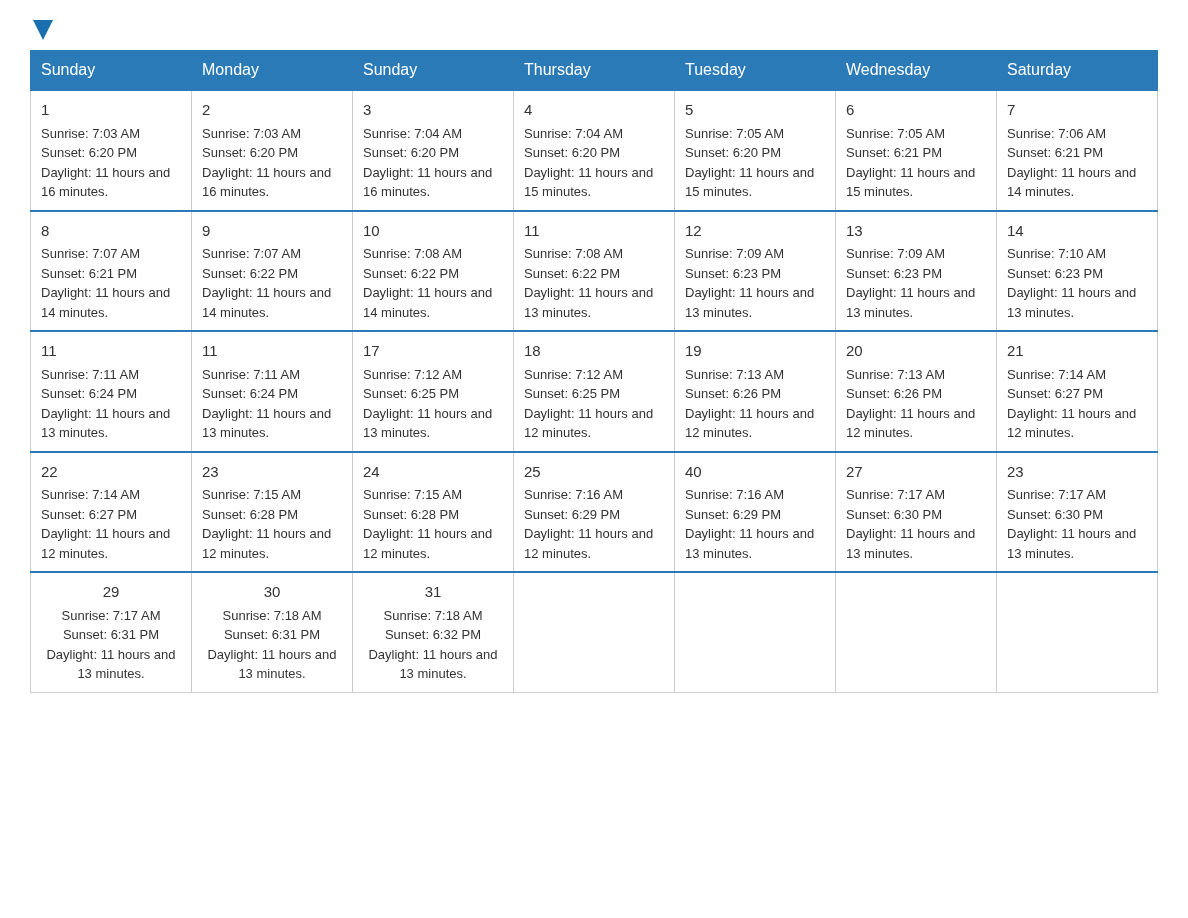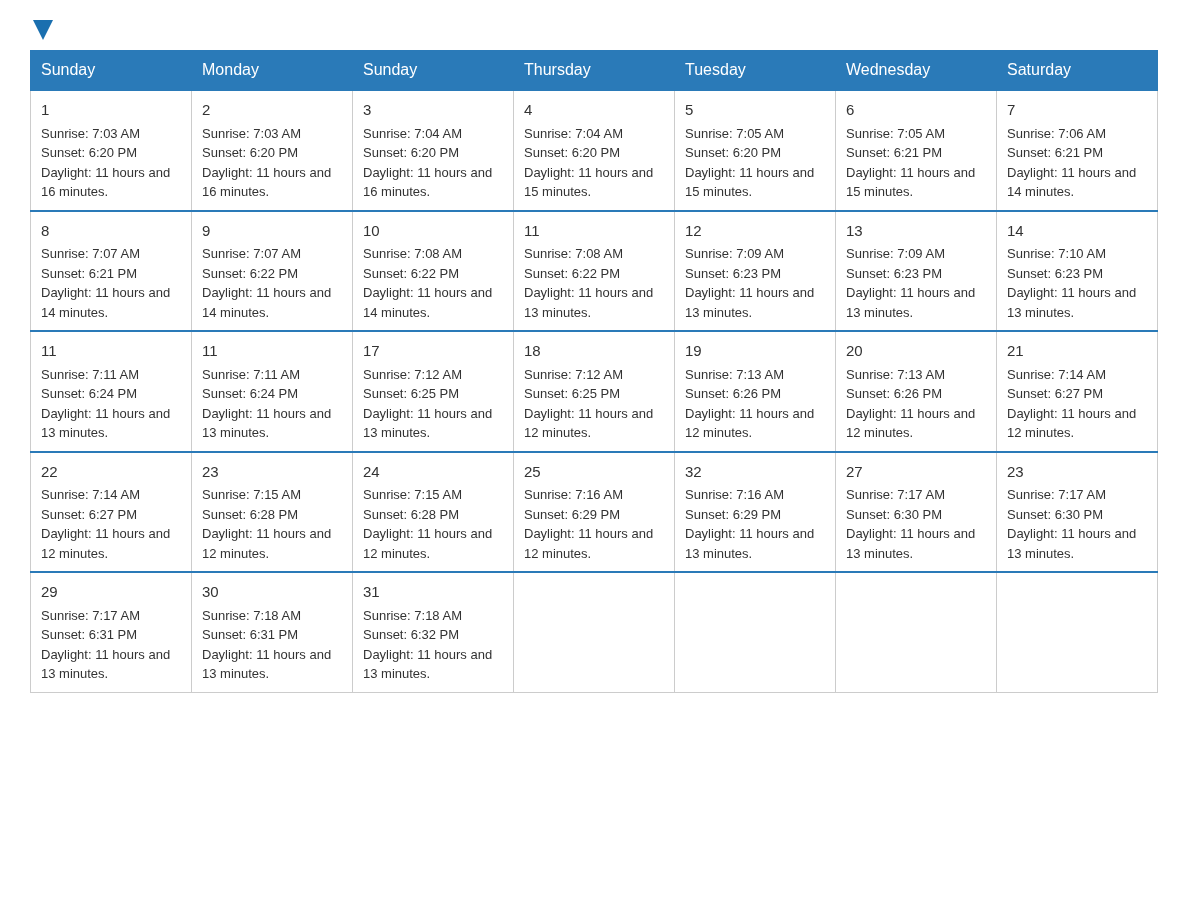--- a/index.html
+++ b/index.html
@@ -80,20 +80,21 @@
       font-size: 15px;
       font-weight: normal;
       display: block;
       margin-bottom: 2px;
     }
     .calendar-table tr {
       border-bottom: 2px solid #2a7ab8;
     }
     .calendar-table tbody tr:last-child {
       border-bottom: none;
+      text-align: center;
     }
     .empty-cell {
       background: #fff;
     }
   </style>
 </head>
 <body>
 
 <div class="header">
   <div class="logo-wrapper">
@@ -153,21 +154,21 @@
         <td><span class="day-number">18</span><span>Sunrise: 7:12 AM</span><br><span>Sunset: 6:25 PM</span><br><span>Daylight: 11 hours and 12 minutes.</span></td>
         <td><span class="day-number">19</span><span>Sunrise: 7:13 AM</span><br><span>Sunset: 6:26 PM</span><br><span>Daylight: 11 hours and 12 minutes.</span></td>
         <td><span class="day-number">20</span><span>Sunrise: 7:13 AM</span><br><span>Sunset: 6:26 PM</span><br><span>Daylight: 11 hours and 12 minutes.</span></td>
         <td><span class="day-number">21</span><span>Sunrise: 7:14 AM</span><br><span>Sunset: 6:27 PM</span><br><span>Daylight: 11 hours and 12 minutes.</span></td>
       </tr>
       <tr>
         <td><span class="day-number">22</span><span>Sunrise: 7:14 AM</span><br><span>Sunset: 6:27 PM</span><br><span>Daylight: 11 hours and 12 minutes.</span></td>
         <td><span class="day-number">23</span><span>Sunrise: 7:15 AM</span><br><span>Sunset: 6:28 PM</span><br><span>Daylight: 11 hours and 12 minutes.</span></td>
         <td><span class="day-number">24</span><span>Sunrise: 7:15 AM</span><br><span>Sunset: 6:28 PM</span><br><span>Daylight: 11 hours and 12 minutes.</span></td>
         <td><span class="day-number">25</span><span>Sunrise: 7:16 AM</span><br><span>Sunset: 6:29 PM</span><br><span>Daylight: 11 hours and 12 minutes.</span></td>
-        <td><span class="day-number">32</span><span>Sunrise: 7:16 AM</span><br><span>Sunset: 6:29 PM</span><br><span>Daylight: 11 hours and 13 minutes.</span></td>
+        <td><span class="day-number">40</span><span>Sunrise: 7:16 AM</span><br><span>Sunset: 6:29 PM</span><br><span>Daylight: 11 hours and 13 minutes.</span></td>
         <td><span class="day-number">27</span><span>Sunrise: 7:17 AM</span><br><span>Sunset: 6:30 PM</span><br><span>Daylight: 11 hours and 13 minutes.</span></td>
         <td><span class="day-number">23</span><span>Sunrise: 7:17 AM</span><br><span>Sunset: 6:30 PM</span><br><span>Daylight: 11 hours and 13 minutes.</span></td>
       </tr>
       <tr>
         <td><span class="day-number">29</span><span>Sunrise: 7:17 AM</span><br><span>Sunset: 6:31 PM</span><br><span>Daylight: 11 hours and 13 minutes.</span></td>
         <td><span class="day-number">30</span><span>Sunrise: 7:18 AM</span><br><span>Sunset: 6:31 PM</span><br><span>Daylight: 11 hours and 13 minutes.</span></td>
         <td><span class="day-number">31</span><span>Sunrise: 7:18 AM</span><br><span>Sunset: 6:32 PM</span><br><span>Daylight: 11 hours and 13 minutes.</span></td>
         <td class="empty-cell"></td>
         <td class="empty-cell"></td>
         <td class="empty-cell"></td>

